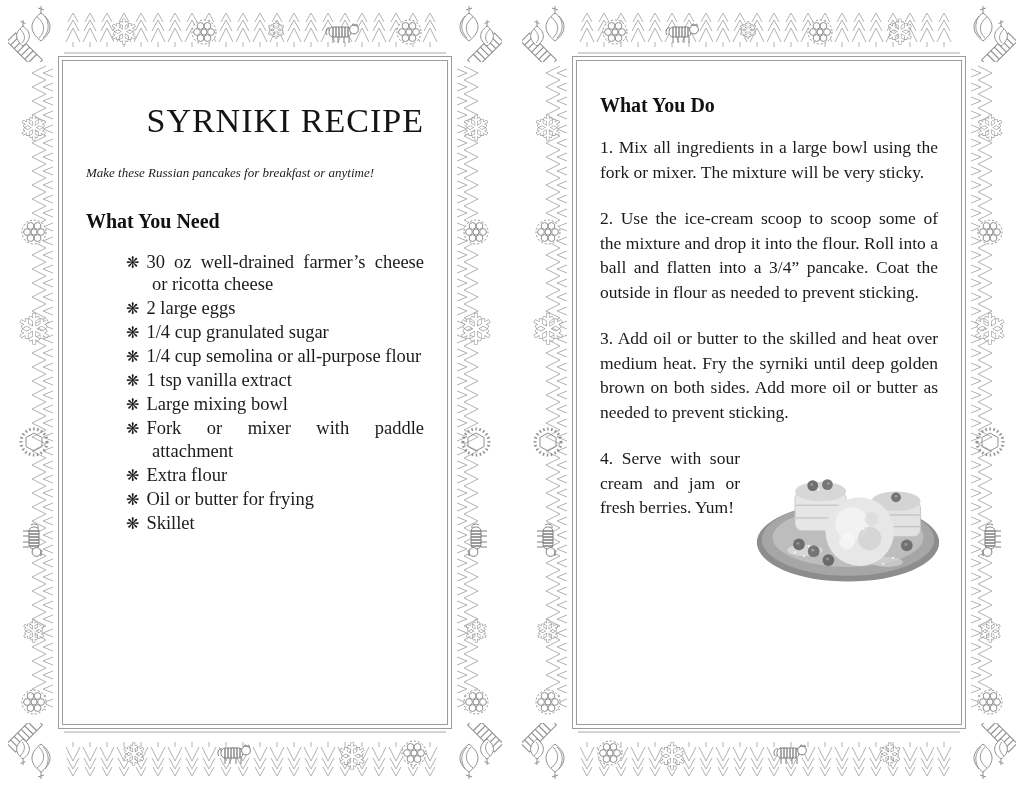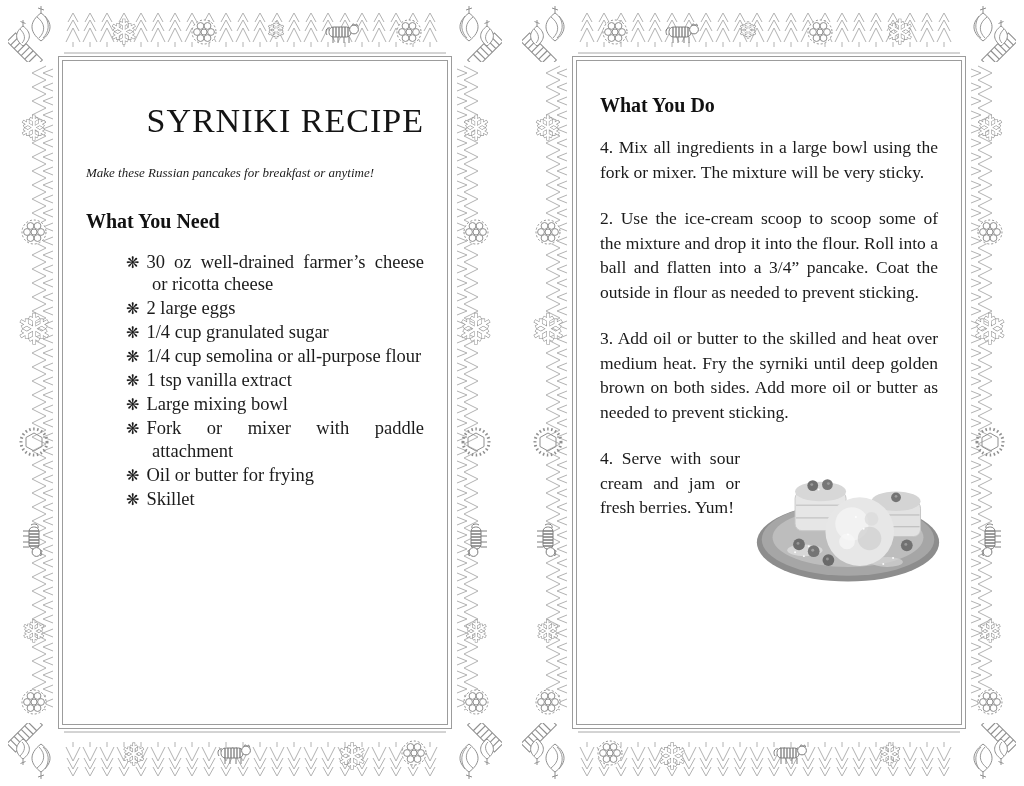--- a/index.html
+++ b/index.html
@@ -499,20 +499,23 @@
 
         <div class="ing">
           <span class="bullet">❋</span><span>Large mixing bowl</span>
         </div>
 
         <div class="ing">
           <span class="bullet">❋</span><span>Fork or mixer with paddle attachment</span>
         </div>
 
 
+        <div class="ing">
+          <span class="bullet">❋</span><span>Extra flour</span>
+        </div>
 
         <div class="ing">
           <span class="bullet">❋</span><span>Oil or butter for frying</span>
         </div>
 
         <div class="ing">
           <span class="bullet">❋</span><span>Skillet</span>
         </div>
       </div>
   </div>
@@ -944,21 +947,21 @@
  <path d="M15 20 C23 26 24 33 15 40 C6 33 7 26 15 20 Z"></path>
  <path d="M12 23 C17 28 18 33 14 37" fill="none" stroke-width="0.9"></path>
  <path d="M15 20 L15 14 M12.5 15.5 L17.5 17.5" fill="none"></path>
           </g>
         </g>
       </svg></div>
   <div class="inner-frame"></div>
 
   <div class="content">
     <h2 class="section-heading" style="margin-top:18px;">What You Do</h2>
-    <p class="step">4. Mix all ingredients in a large bowl using the fork or mixer. The mixture will be very sticky.</p>
+    <p class="step">1. Mix all ingredients in a large bowl using the fork or mixer. The mixture will be very sticky.</p>
     <p class="step">2. Use the ice-cream scoop to scoop some of the mixture and drop it into the flour. Roll into a ball and flatten into a 3/4” pancake. Coat the outside in flour as needed to prevent sticking.</p>
     <p class="step">3. Add oil or butter to the skilled and heat over medium heat. Fry the syrniki until deep golden brown on both sides. Add more oil or butter as needed to prevent sticking.</p>
     <div class="step4-wrap">
       <svg class="photo" viewBox="0 0 200 150">
         <ellipse cx="100" cy="104" rx="93" ry="40" fill="#8d8d8d"></ellipse>
         <ellipse cx="100" cy="101" rx="88" ry="37" fill="#a6a6a6"></ellipse>
         <ellipse cx="100" cy="99" rx="77" ry="30" fill="#bdbdbd"></ellipse>
         <ellipse cx="56" cy="112" rx="18" ry="6" fill="#dcdcdc" opacity="0.85"></ellipse>
         <ellipse cx="140" cy="124" rx="16" ry="5" fill="#d4d4d4" opacity="0.7"></ellipse>
 

